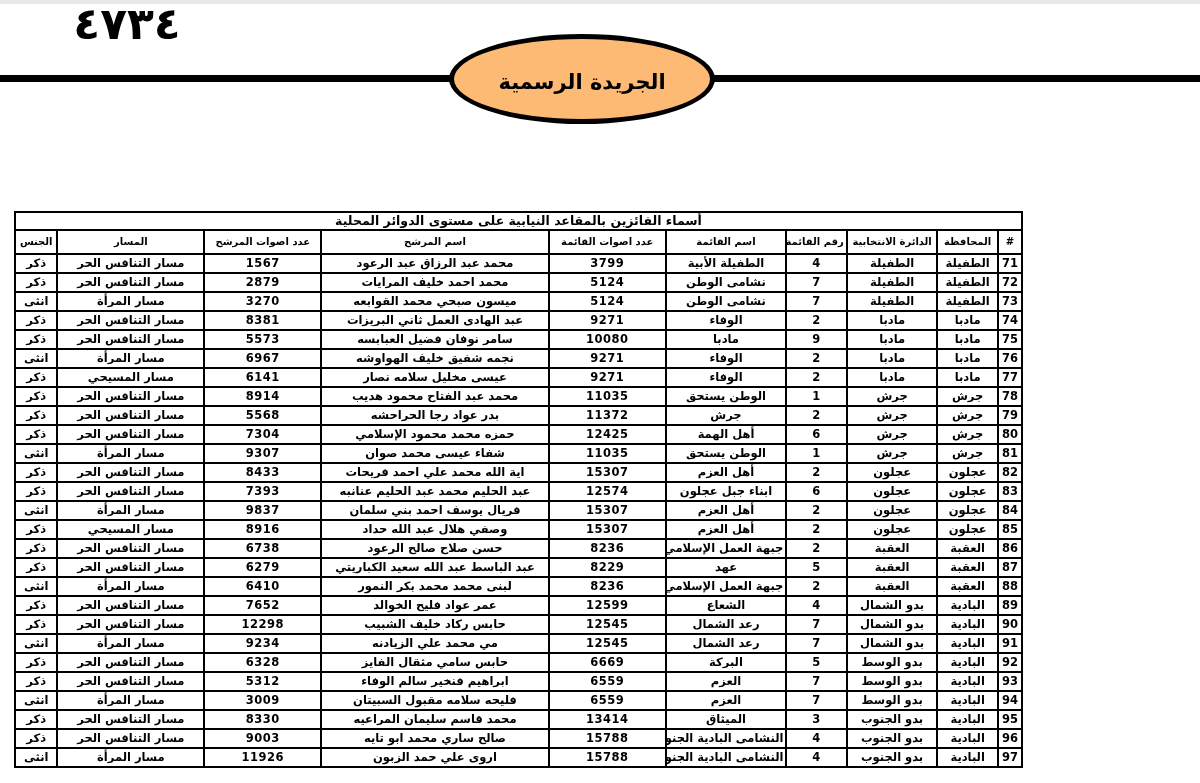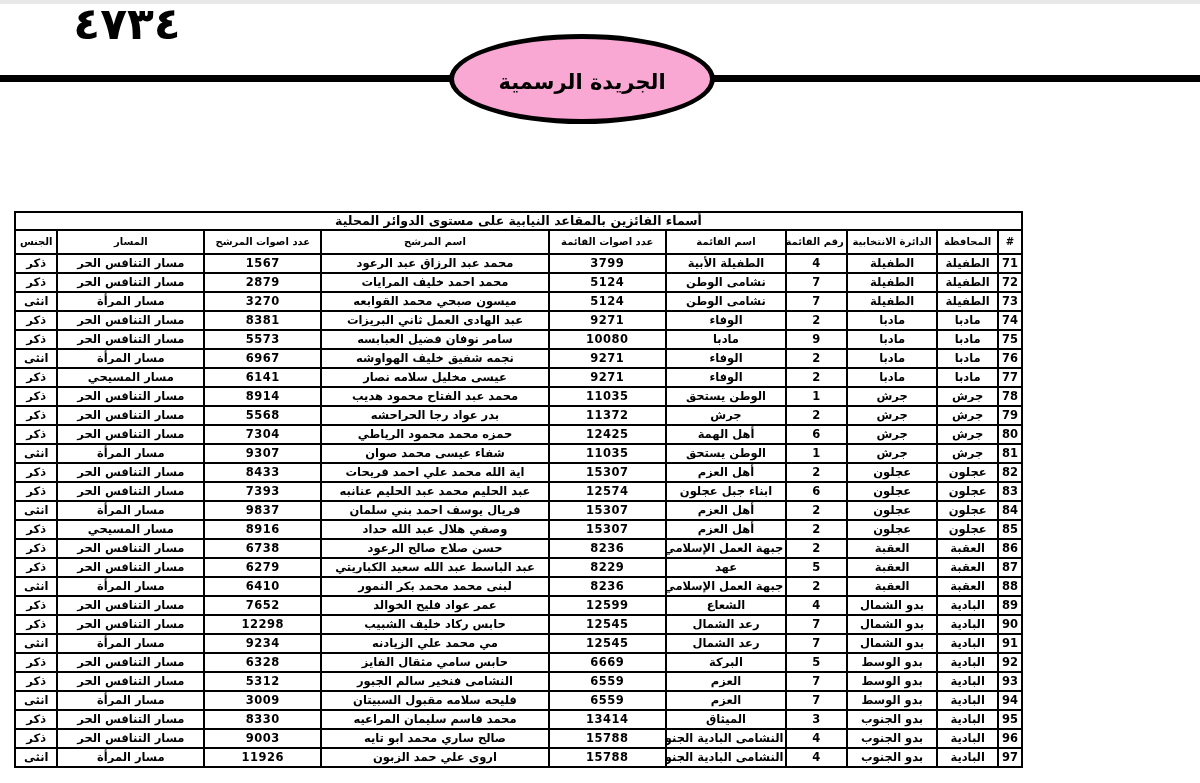--- a/index.html
+++ b/index.html
@@ -14,21 +14,21 @@
     font-size:44px; font-weight:bold; letter-spacing:2px;
     text-align:center; direction:rtl; line-height:1.1;
   }
   
   .divider-rule {
     position:absolute; top:71px; left:0; width:1200px; height:7px; background:#000;
   }
   
   .seal {
     position:absolute; left:449px; top:30px; width:256px; height:80px;
-    background:#f9a8d4; border:5px solid #000; border-radius:50%;
+    background:#fdba74; border:5px solid #000; border-radius:50%;
     display:flex; align-items:center; justify-content:center; z-index:2;
   }
   .seal-title { font-size:21px; font-weight:bold; padding-top:6px; }
 
   
   .table-wrap { position:absolute; top:207px; left:14px; width:1009px; direction:rtl; }
   table.results {
     width:100%; border-collapse:collapse; table-layout:fixed; direction:rtl;
     background:#fff;
   }
@@ -207,21 +207,21 @@
             <td>مسار التنافس الحر</td>
             <td>ذكر</td>
           </tr>
           <tr>
             <td class="rownum">80</td>
             <td>جرش</td>
             <td>جرش</td>
             <td class="num">6</td>
             <td>أهل الهمة</td>
             <td class="num">12425</td>
-            <td>حمزه محمد محمود الرياطي</td>
+            <td>حمزه محمد محمود الإسلامي</td>
             <td class="num">7304</td>
             <td>مسار التنافس الحر</td>
             <td>ذكر</td>
           </tr>
           <tr>
             <td class="rownum">81</td>
             <td>جرش</td>
             <td>جرش</td>
             <td class="num">1</td>
             <td>الوطن يستحق</td>
@@ -363,21 +363,21 @@
             <td>مسار التنافس الحر</td>
             <td>ذكر</td>
           </tr>
           <tr>
             <td class="rownum">93</td>
             <td>البادية</td>
             <td>بدو الوسط</td>
             <td class="num">7</td>
             <td>العزم</td>
             <td class="num">6559</td>
-            <td>النشامى فنخير سالم الجبور</td>
+            <td>ابراهيم فنخير سالم الوفاء</td>
             <td class="num">5312</td>
             <td>مسار التنافس الحر</td>
             <td>ذكر</td>
           </tr>
           <tr>
             <td class="rownum">94</td>
             <td>البادية</td>
             <td>بدو الوسط</td>
             <td class="num">7</td>
             <td>العزم</td>

